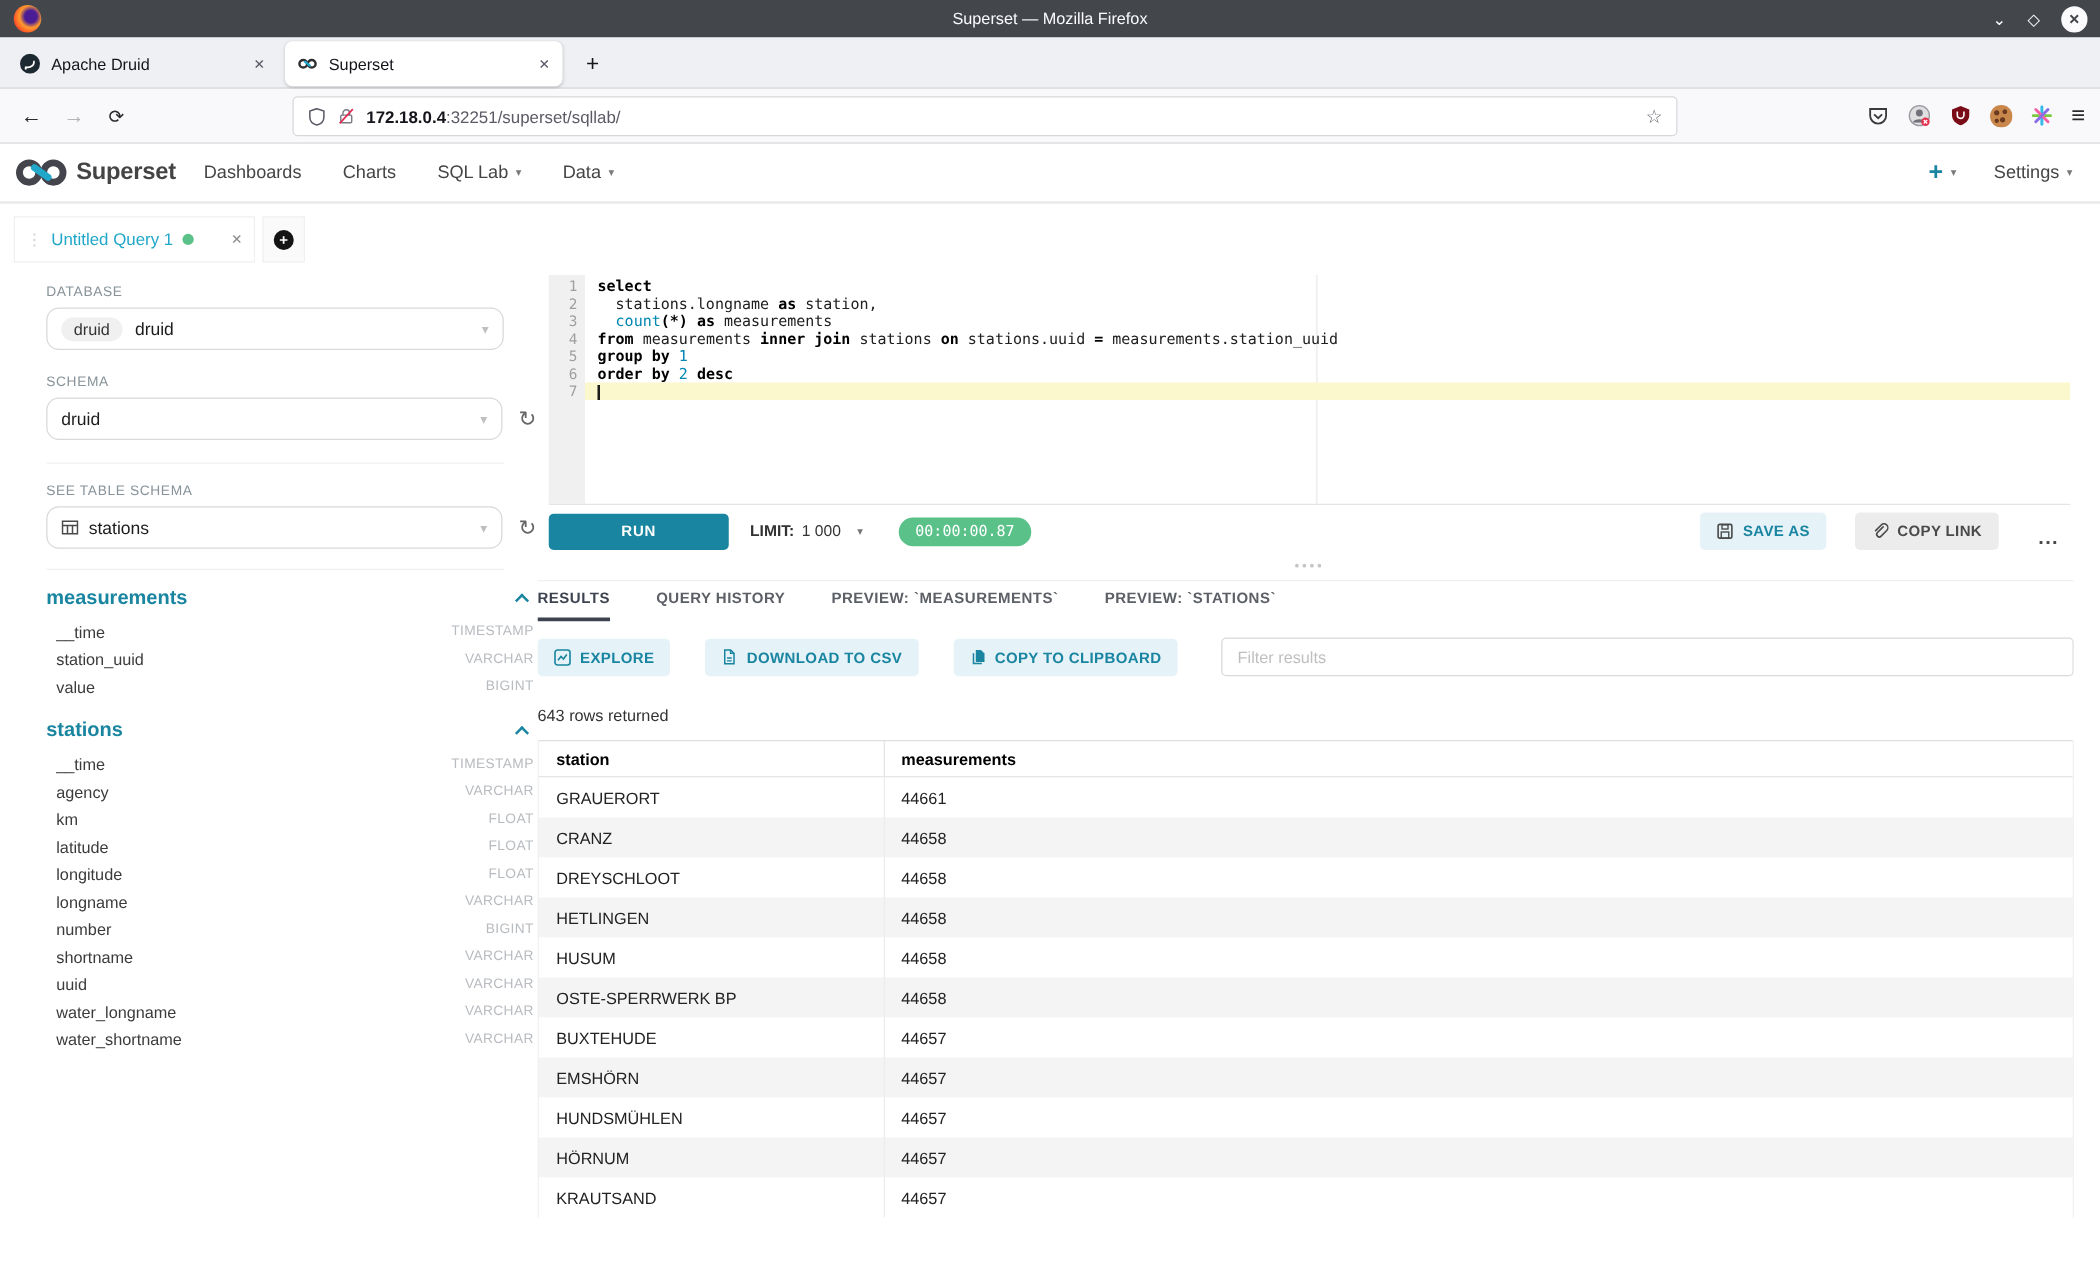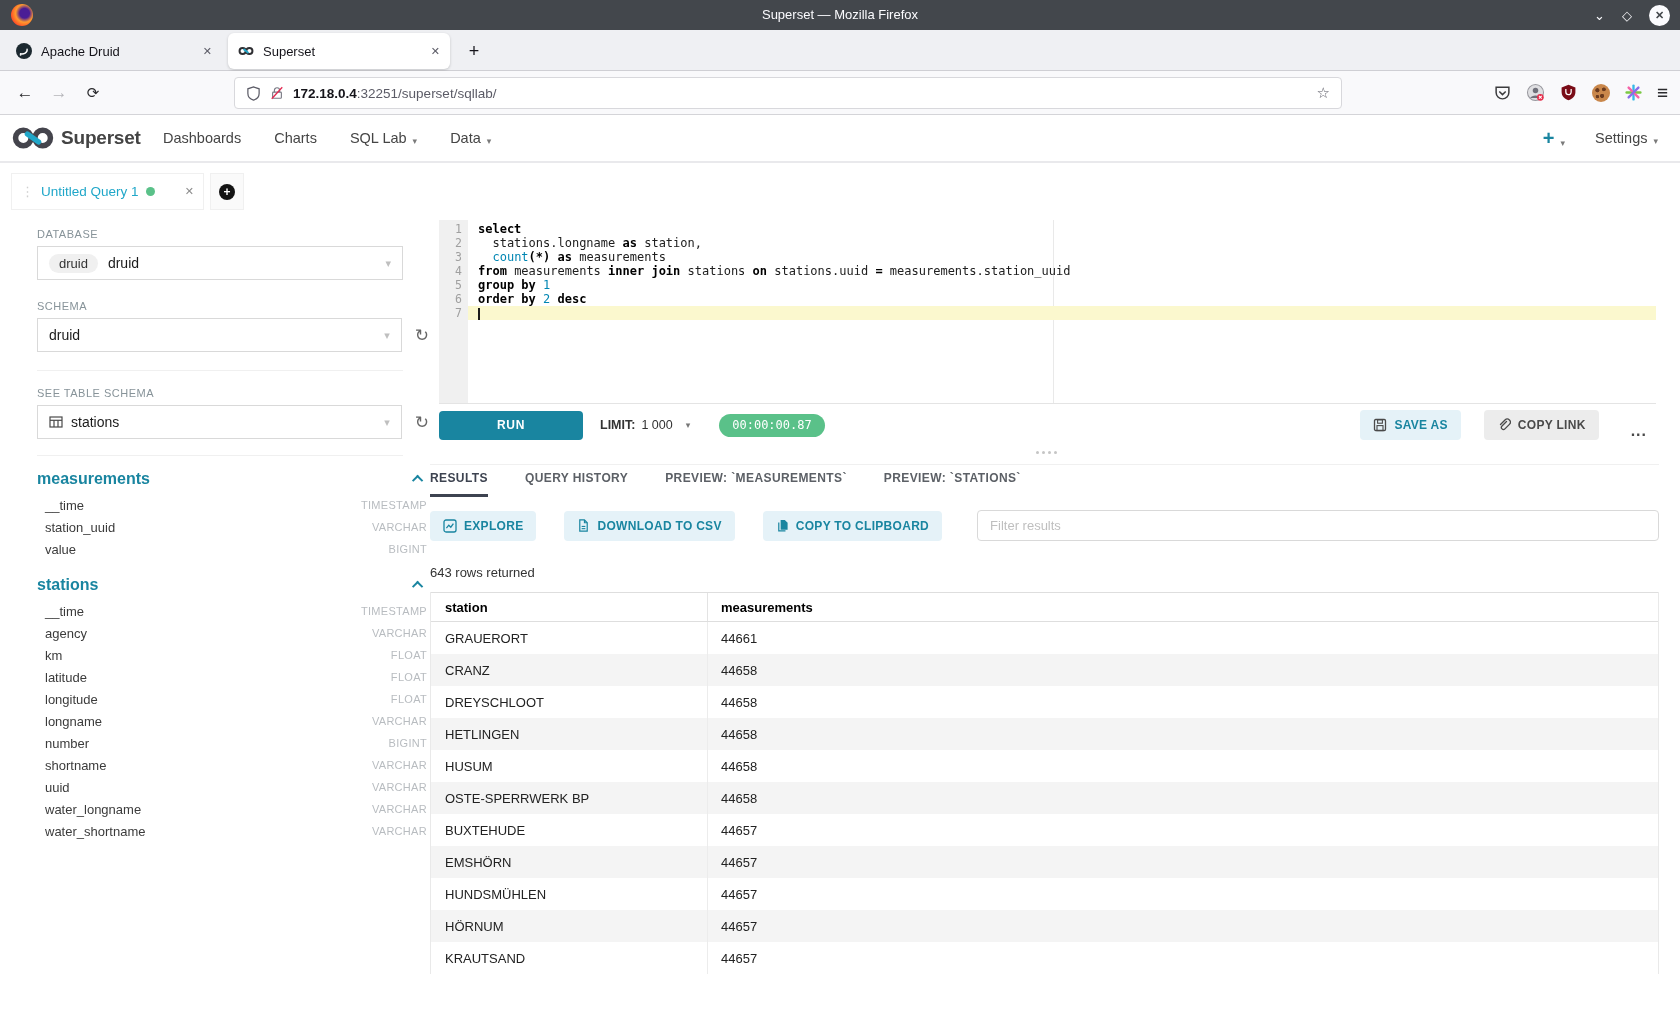--- a/index.html
+++ b/index.html
@@ -48,42 +48,42 @@
       radial-gradient(circle at 56% 66%, #6b3b1f 0 1.8px, transparent 2.4px),
       radial-gradient(circle at 30% 70%, #6b3b1f 0 1.4px, transparent 2px), #c9874b; }
   .hamburger { font-size:19px; color:#2b2b2e; }
 
   
   #appnav { position:absolute; left:0; top:115px; width:1680px; height:48px; background:#fff;
     border-bottom:2px solid #e9e9ec; }
   .brand-wrap { position:absolute; left:12px; top:0; height:46px; display:flex; align-items:center; }
   .brand-text { font-size:19px; font-weight:bold; color:#444; margin-left:7px; letter-spacing:-0.2px; }
   .appnav-items { position:absolute; left:163px; top:0; height:46px; display:flex; align-items:center; gap:33px; }
-  .appnav-item { font-size:14.5px; color:#454545; display:flex; align-items:flex-end; gap:6px; }
+  .appnav-item { font-size:14.5px; color:#454545; display:flex; align-items:center; gap:6px; }
   .caret-sm { font-size:9px; color:#7a7a7a; }
   .appnav-right { position:absolute; right:22px; top:0; height:46px; display:flex; align-items:center; gap:30px; }
   .plus-teal { color:#1985a0; font-size:20px; font-weight:bold; line-height:1; }
 
   
   .qtab { position:absolute; left:11px; top:173px; width:193px; height:37px; background:#fff;
     border:1px solid #f0f0f0; display:flex; align-items:center; padding:0 9px; }
   .qtab-kebab { color:#cfcfcf; font-size:13px; }
   .qtab-label { color:#20a7c9; font-size:13.5px; margin:0 7px; }
   .qtab-dot { width:9px; height:9px; border-radius:50%; background:#5ac189; }
   .qtab-close { margin-left:auto; color:#8c8c8c; font-size:11px; }
   .qtab-add { position:absolute; left:210px; top:173px; width:34px; height:37px; background:#fafafa;
     border:1px solid #f0f0f0; display:flex; align-items:center; justify-content:center; }
   .add-circle { width:16px; height:16px; border-radius:50%; background:#141414; color:#fff;
     font-size:12px; font-weight:bold; display:flex; align-items:center; justify-content:center; line-height:1; }
 
   
   #leftpanel { position:absolute; left:37px; top:228px; width:392px; }
   .lp-label { font-size:11px; color:#879399; letter-spacing:.5px; margin-bottom:6px; }
   .select-row { display:flex; align-items:center; }
-  .sel { width:366px; height:34px; border:1px solid #d9d9d9; border-radius:0; background:#fff;
+  .sel { width:366px; height:34px; border:1px solid #d9d9d9; border-radius:10px; background:#fff;
     display:flex; align-items:center; padding:16px 11px; font-size:14px; color:#1b1b1b; }
   .sel .chev { margin-left:auto; color:#bfbfbf; font-size:11px; }
   .pill { background:#f0f0f0; border-radius:11px; padding:2px 10px; font-size:13px; color:#333; margin-right:10px; }
   .refresh-btn { margin-left:13px; color:#666; font-size:17px; line-height:1; }
   .lp-divider { width:366px; height:1px; background:#f0f0f0; }
   .sel .grid-icon { margin-right:8px; display:flex; }
   .mt20 { margin-top:20px; } .mt18 { margin-top:18px; } .mt16 { margin-top:16px; }
   .section-head { display:flex; align-items:center; height:30px; padding-right:6px; }
   .section-name { font-size:16px; font-weight:bold; color:#1985a0; }
   .chev-up { margin-left:auto; width:8px; height:8px; border-left:2px solid #1985a0;

